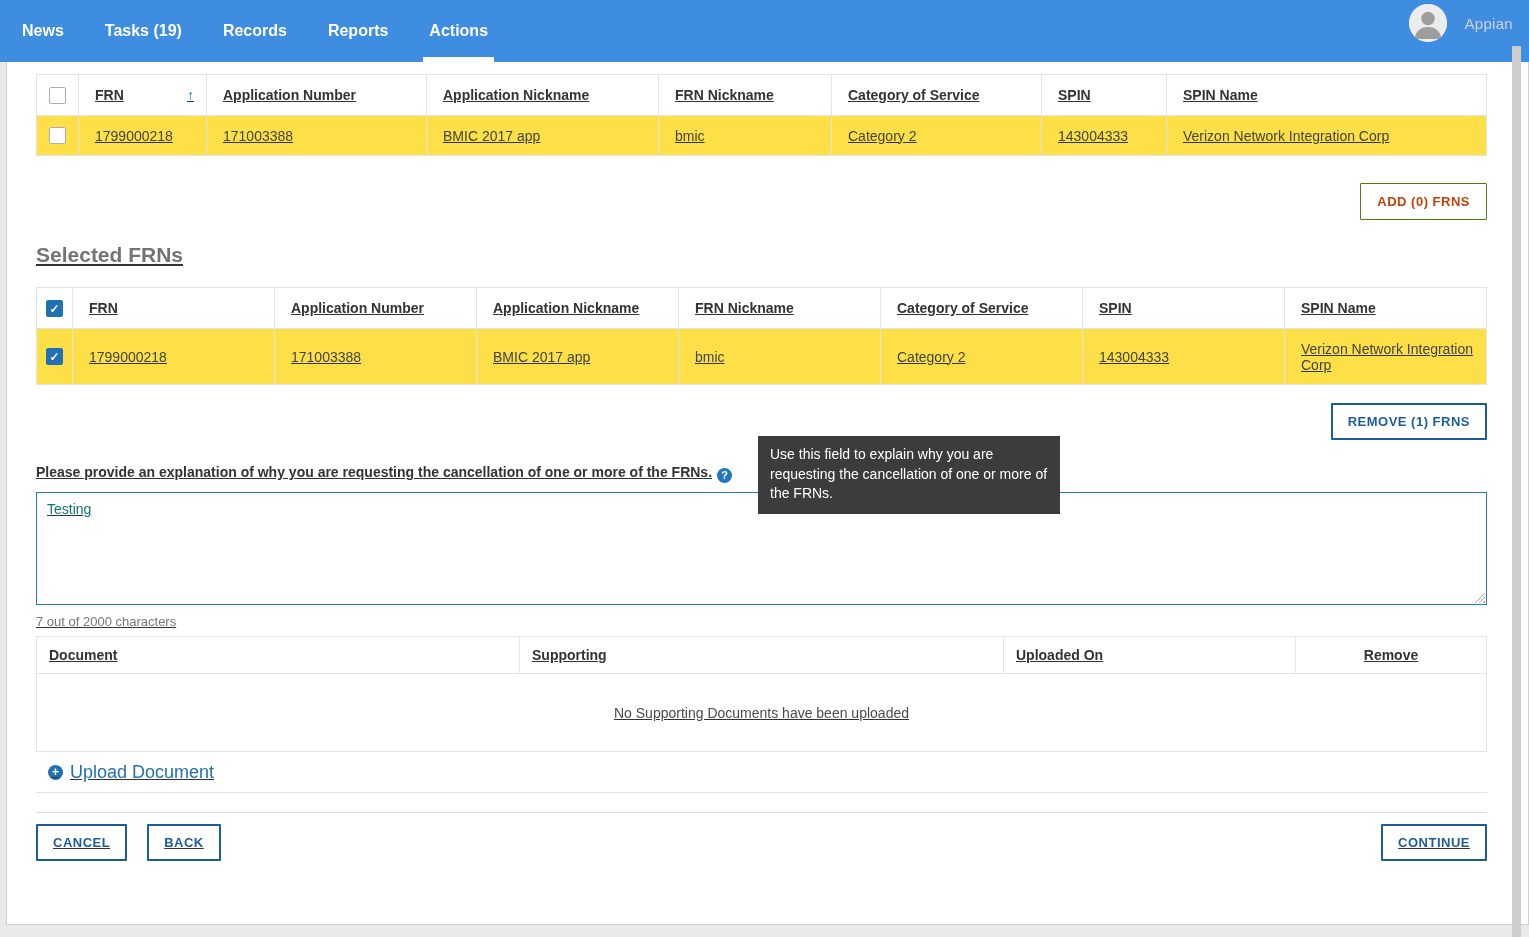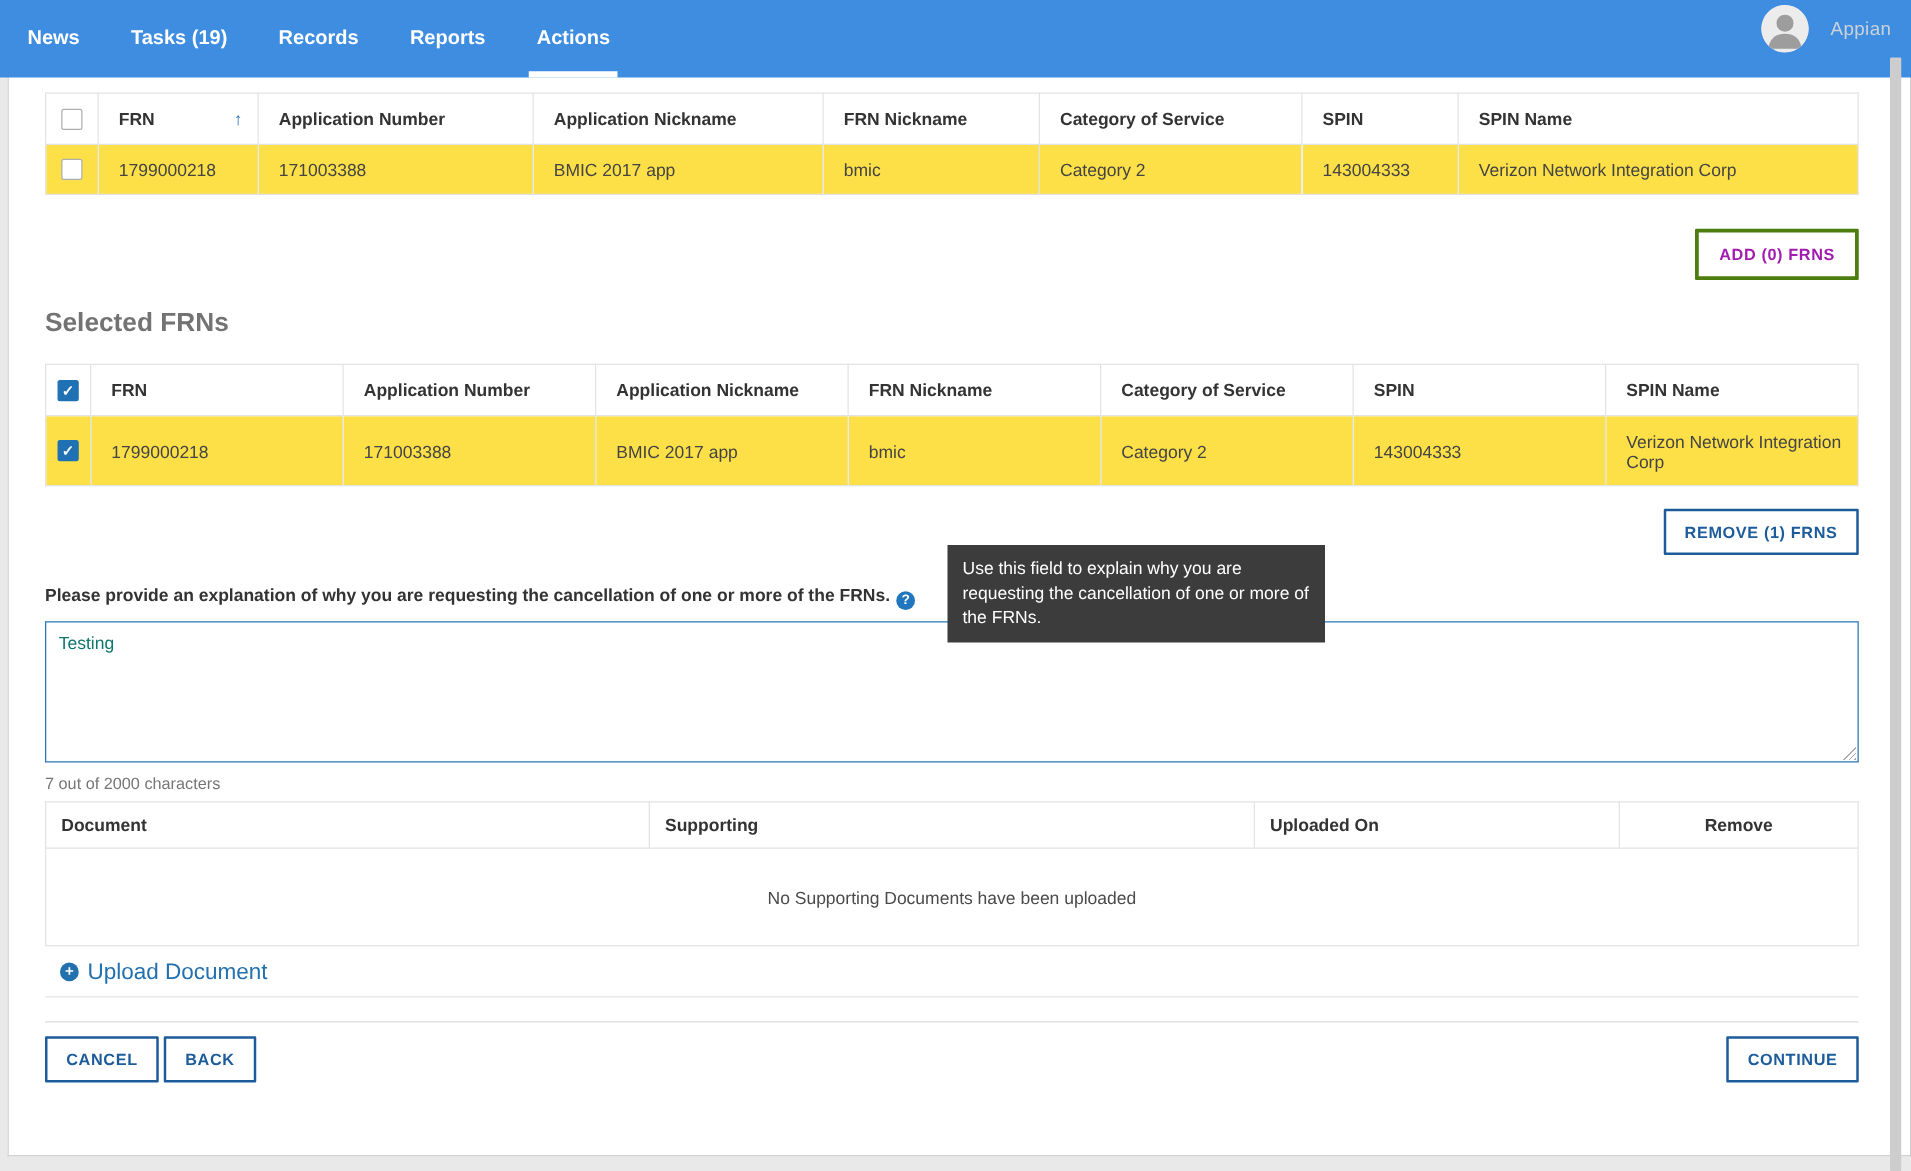--- a/index.html
+++ b/index.html
@@ -29,20 +29,21 @@
   }
   .nav-right { position:absolute; right:16px; top:0; height:46px; display:flex; align-items:center; gap:17px; }
   .avatar { width:38px; height:38px; border-radius:50%; overflow:hidden; background:#ececec; cursor:pointer; flex:none; }
   .brand { color:#ccd2d9; font-size:15px; letter-spacing:.3px; }
 
   
   .card {
     position:absolute; left:6px; top:46px; width:1523px; height:879px;
     background:#fff; border:1px solid #d0d0d0; border-top:none;
     padding:0 41px 0 29px;
+    text-decoration:underline;
   }
   .scrollbar {
     position:absolute; top:46px; right:8px; width:9px; height:891px;
     background:#cdcdcd; z-index:40; border-radius:1px;
   }
 
   
   table.grid { border-collapse:collapse; width:100%; font-size:14px; table-layout:fixed; }
   table.grid th, table.grid td {
     border:1px solid #e3e3e3; text-align:left; vertical-align:middle;
@@ -62,21 +63,21 @@
   .th-flex { display:flex; align-items:center; justify-content:space-between; }
   .sort-icon { color:#2a6db0; font-weight:700; font-size:14px; cursor:pointer; }
 
   
   .row-right { text-align:right; }
   .btn {
     display:inline-block; background:#fff; border:2px solid #1d5c9b; color:#1d5c9b;
     font-family:inherit; font-weight:700; font-size:13px; letter-spacing:.5px;
     padding:9px 15px; cursor:pointer; border-radius:1px;
   }
-  .btn.disabled { border:3px solid #4d7c0f; color:#a21caf; padding:10px 16px; }
+  .btn.disabled { border:1px solid #4d7c0f; color:#c2410c; padding:10px 16px; }
 
   .section-heading { margin-top:23px; color:#737373; font-size:21px; font-weight:700; }
 
   
   .field-label { font-size:14px; font-weight:700; color:#333; }
   .explain-label { margin-top:24px; }
   .help-icon {
     display:inline-block; width:15px; height:15px; border-radius:50%;
     background:#2176bd; color:#fff; font-size:11px; font-weight:700;
     line-height:15px; text-align:center; margin-left:5px; vertical-align:-2px; cursor:pointer;
@@ -115,21 +116,21 @@
     display:flex; align-items:center; gap:7px; padding:0 12px; cursor:pointer;
   }
   .plus-icon {
     width:15px; height:15px; border-radius:50%; background:#2270ae; color:#fff;
     font-size:12px; font-weight:700; line-height:15px; text-align:center; flex:none;
   }
   .upload-link { color:#2270ae; font-size:18px; }
 
   
   .footer-divider { margin-top:19px; border:none; border-top:1px solid #dcdcdc; }
-  .footer-row { margin-top:11px; display:flex; gap:4px; align-items:center; }
+  .footer-row { margin-top:11px; display:flex; gap:20px; align-items:center; }
   .push-right { margin-left:auto; }
 </style>
 </head>
 <body>
 
 <div class="navbar">
   <div class="nav-items">
     <div class="nav-item">News</div>
     <div class="nav-item">Tasks (19)</div>
     <div class="nav-item">Records</div>

